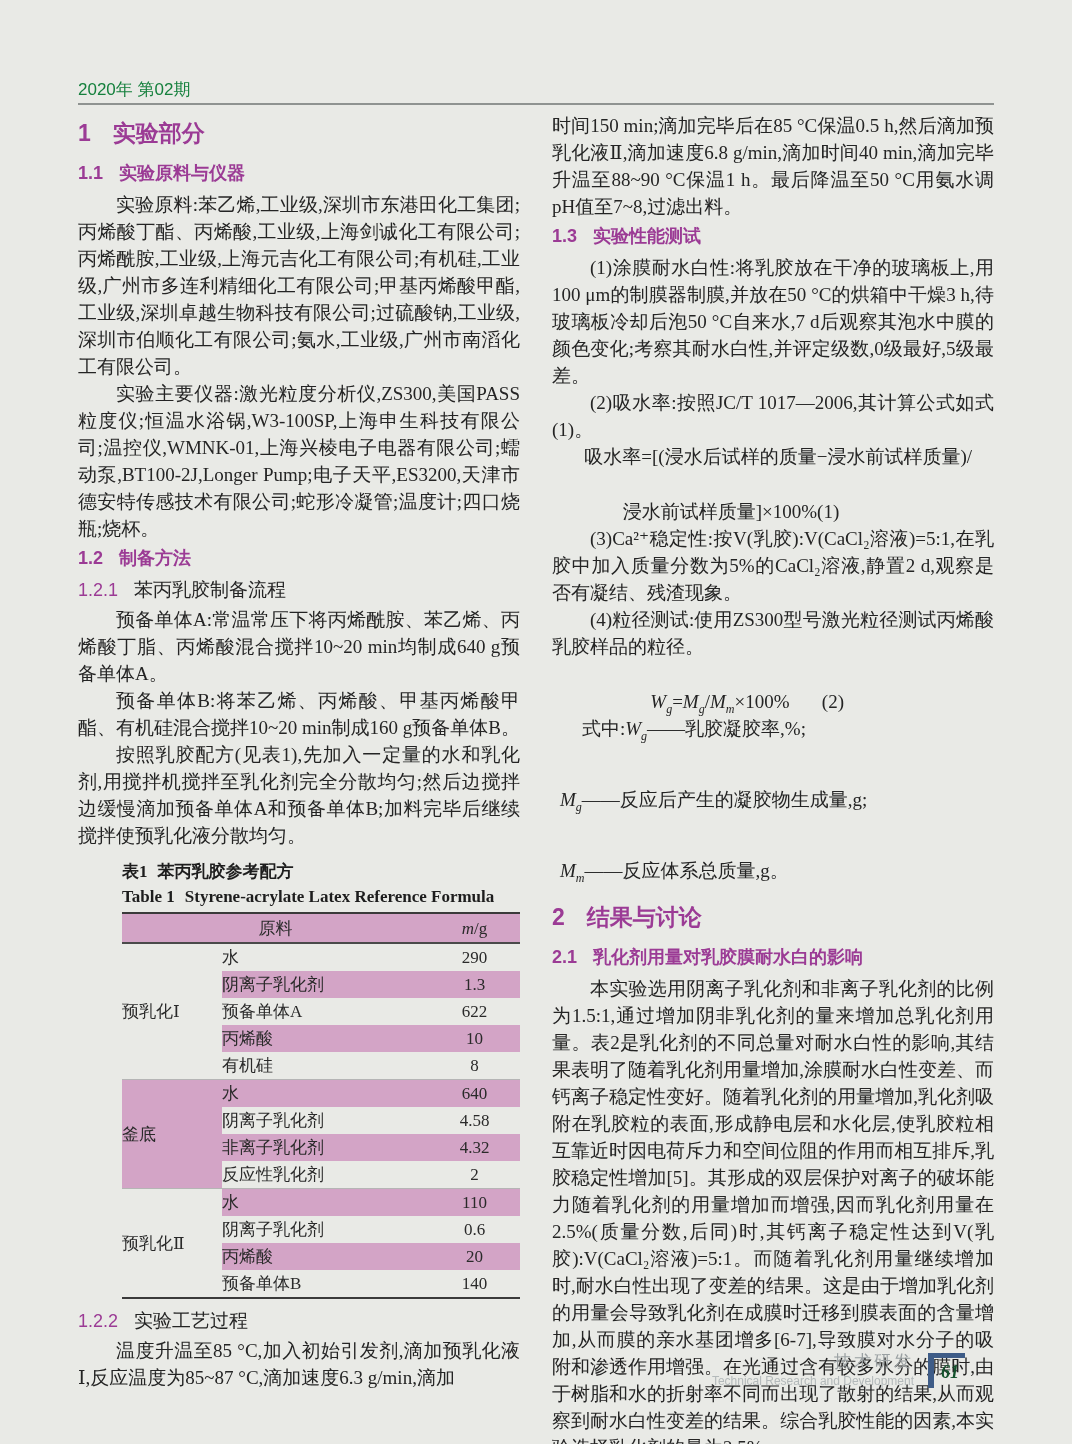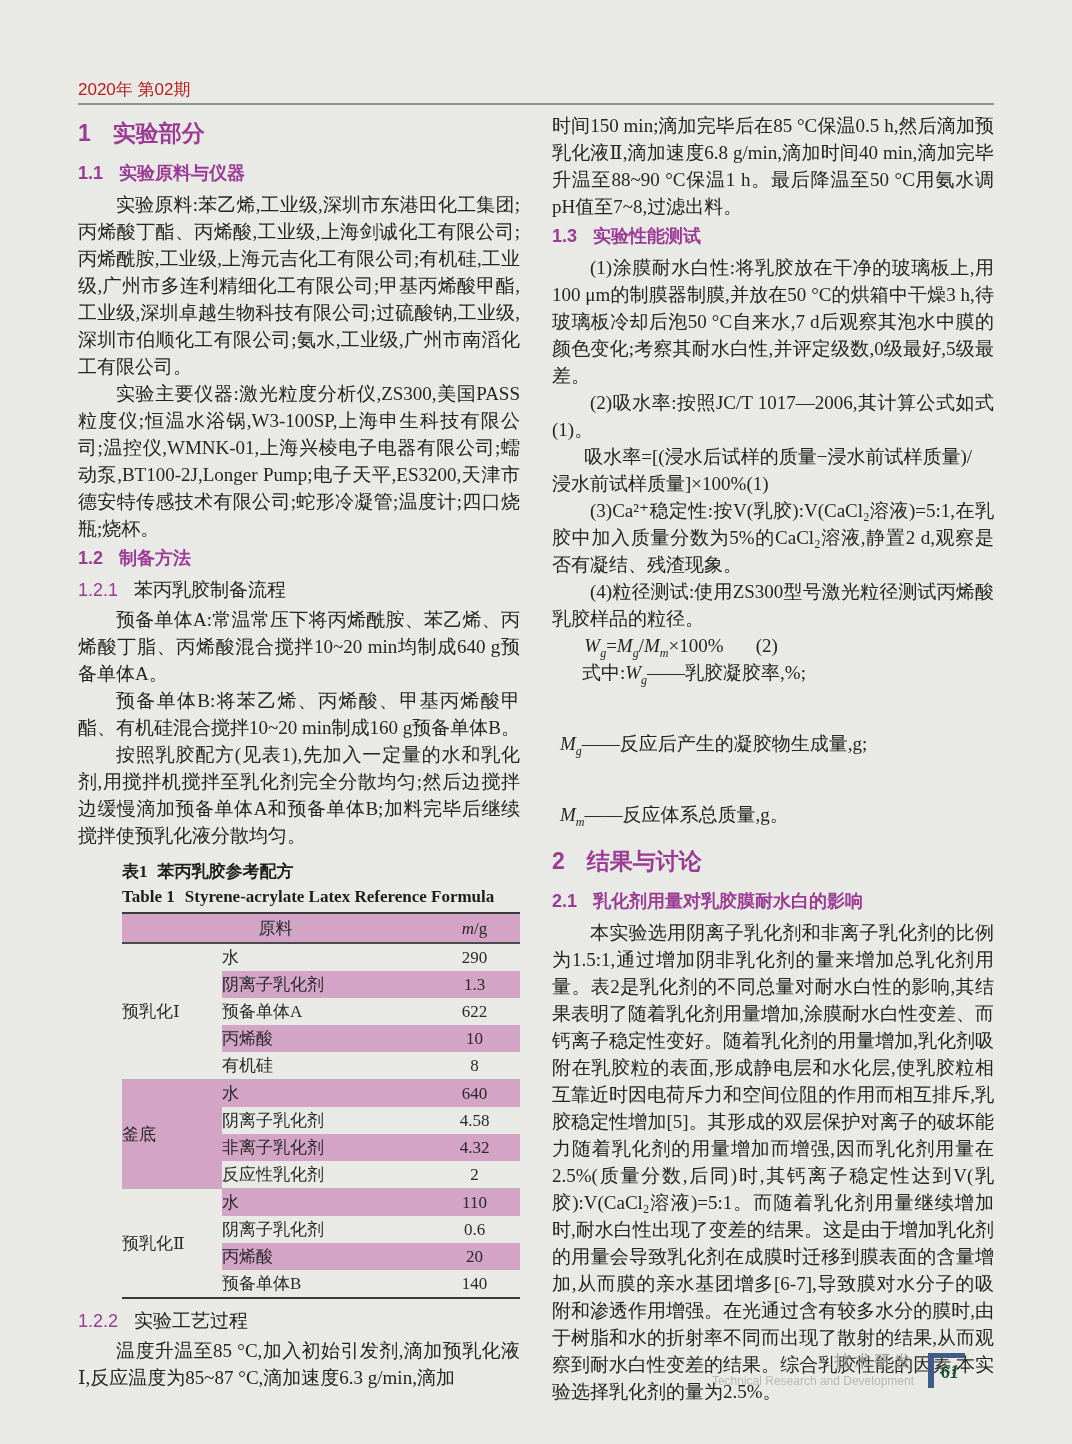--- a/index.html
+++ b/index.html
@@ -3,21 +3,21 @@
 <meta charset="utf-8">
 <style>
   html,body{margin:0;padding:0;}
   .page{
     position:relative; width:1072px; height:1444px;
     background:#e9eae6; overflow:hidden;
     font-family:"Liberation Serif","DejaVu Serif",serif;
     color:#242424;
   }
   
-  .hdr-left{position:absolute; left:78px; top:78px; font-size:17px; color:#b91c1c;
+  .hdr-left{position:absolute; left:78px; top:78px; font-size:17px; color:#15803d;
     font-family:"Liberation Sans","DejaVu Sans",sans-serif;}
   .hdr-right{position:absolute; right:78px; top:78px; font-size:17px; color:#8d908d;
     font-family:"Liberation Sans","DejaVu Sans",sans-serif; letter-spacing:1px;}
   .hdr-rule{position:absolute; left:78px; top:103px; width:916px; height:2px; background:#8f9391;}
   
   .col{position:absolute; top:112px; width:442px; font-size:19px; line-height:27px; text-align:justify;}
   .col-left{left:78px;}
   .col-right{left:552px;}
   p.body{margin:0; text-indent:2em;}
   p.noindent{text-indent:0;}
@@ -44,21 +44,21 @@
   td.g{width:100px; padding-left:14px; vertical-align:middle;}
   td.m{width:207px; padding-left:34px; height:25px;}
   td.v{text-align:center; width:91px; height:25px;}
   .bg-p{background:#d3a4c6;}
   .bg-w{background:transparent;}
   tr.gb td{border-top:1px solid #b5b5b5;}
   .ital{font-style:italic;}
   
   .eqline{margin:0;}
   .eq-ind{text-indent:1.7em;}
-  .eq-split{display:flex; justify-content:flex-start; padding-right:84px;}
+  .eq-split{display:flex; justify-content:center; padding-right:84px;margin-top:28px;}
   .var{font-style:italic;}
   sub.s{font-size:12px; line-height:0;}
   .where-first{padding-left:30px;}
   .where{padding-left:8px;margin-top:44px;}
   
   .footer{position:absolute; top:1353px; right:107px; display:flex; align-items:flex-end; gap:14px;
     font-family:"Liberation Sans","DejaVu Sans",sans-serif;}
   .f-cn{font-size:17px; color:#9aa0a2; letter-spacing:3px; text-align:right; line-height:18px;}
   .f-en{font-size:12px; color:#b3b9ba; text-align:center; line-height:13px; margin-top:4px;}
   .f-page{border-top:5px solid #3e5c87; border-left:6px solid #3e5c87; padding:0 6px 2px 7px;}

